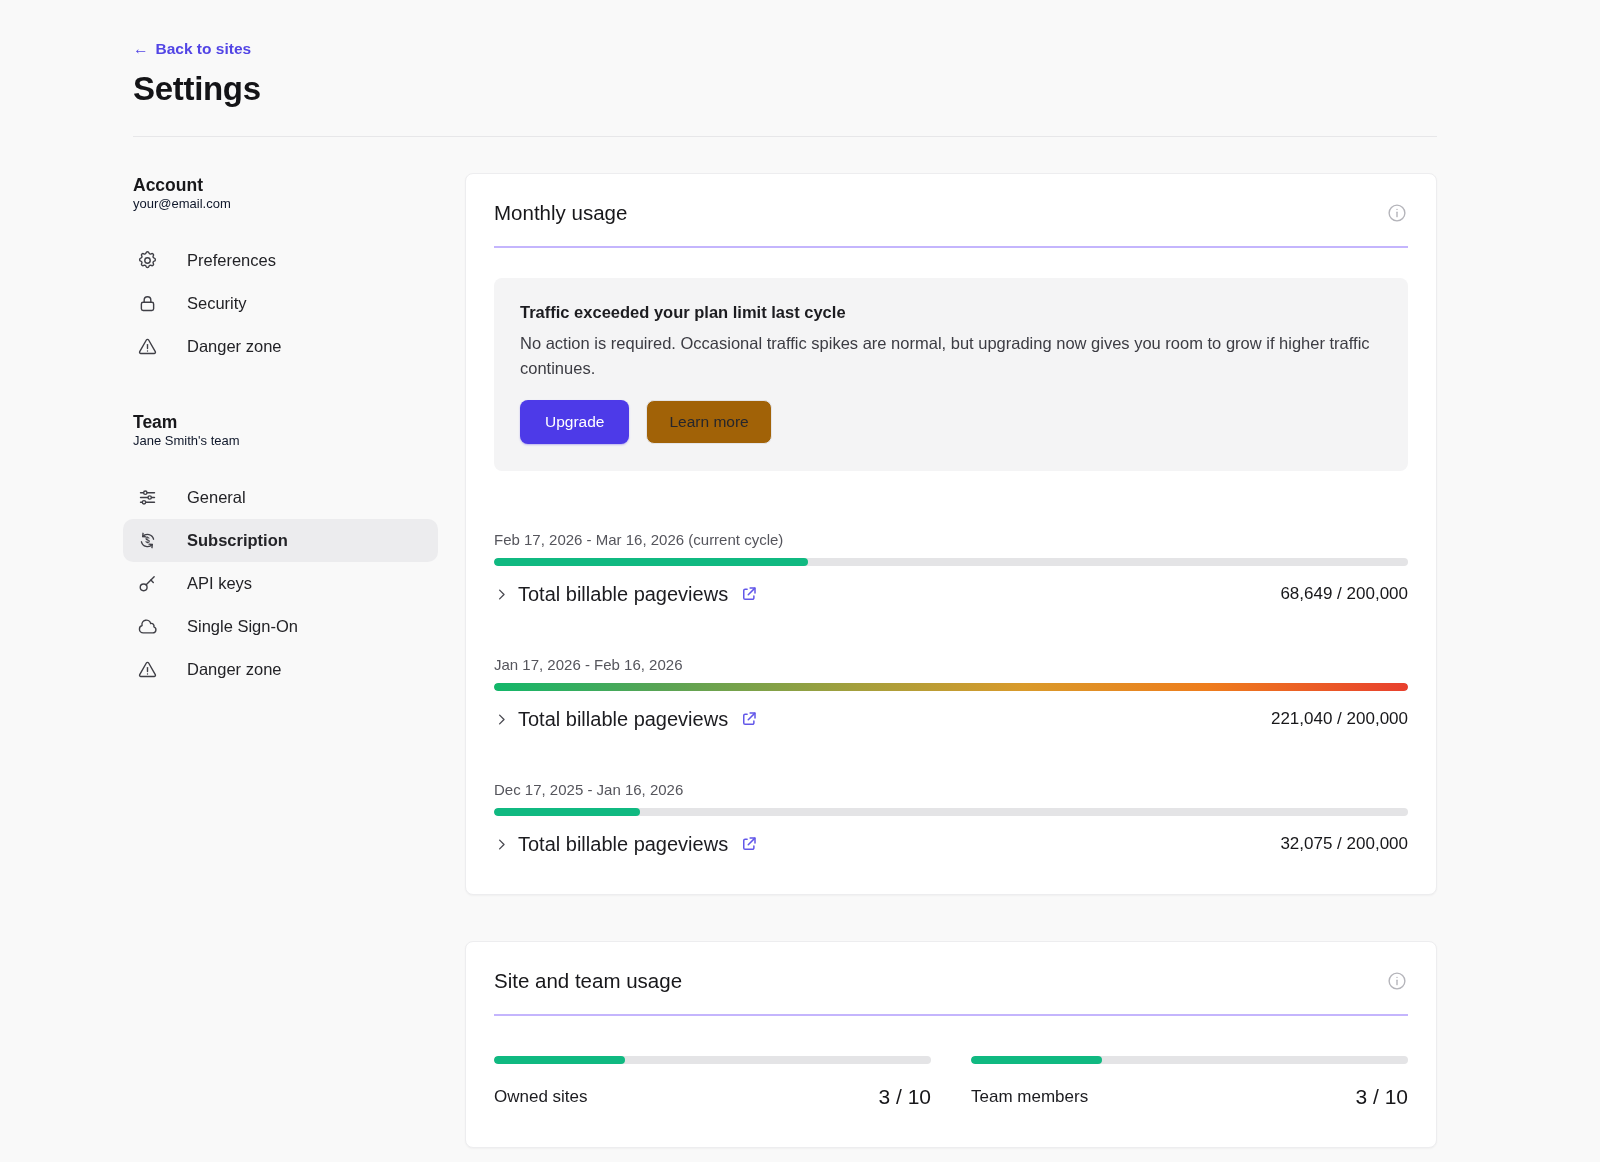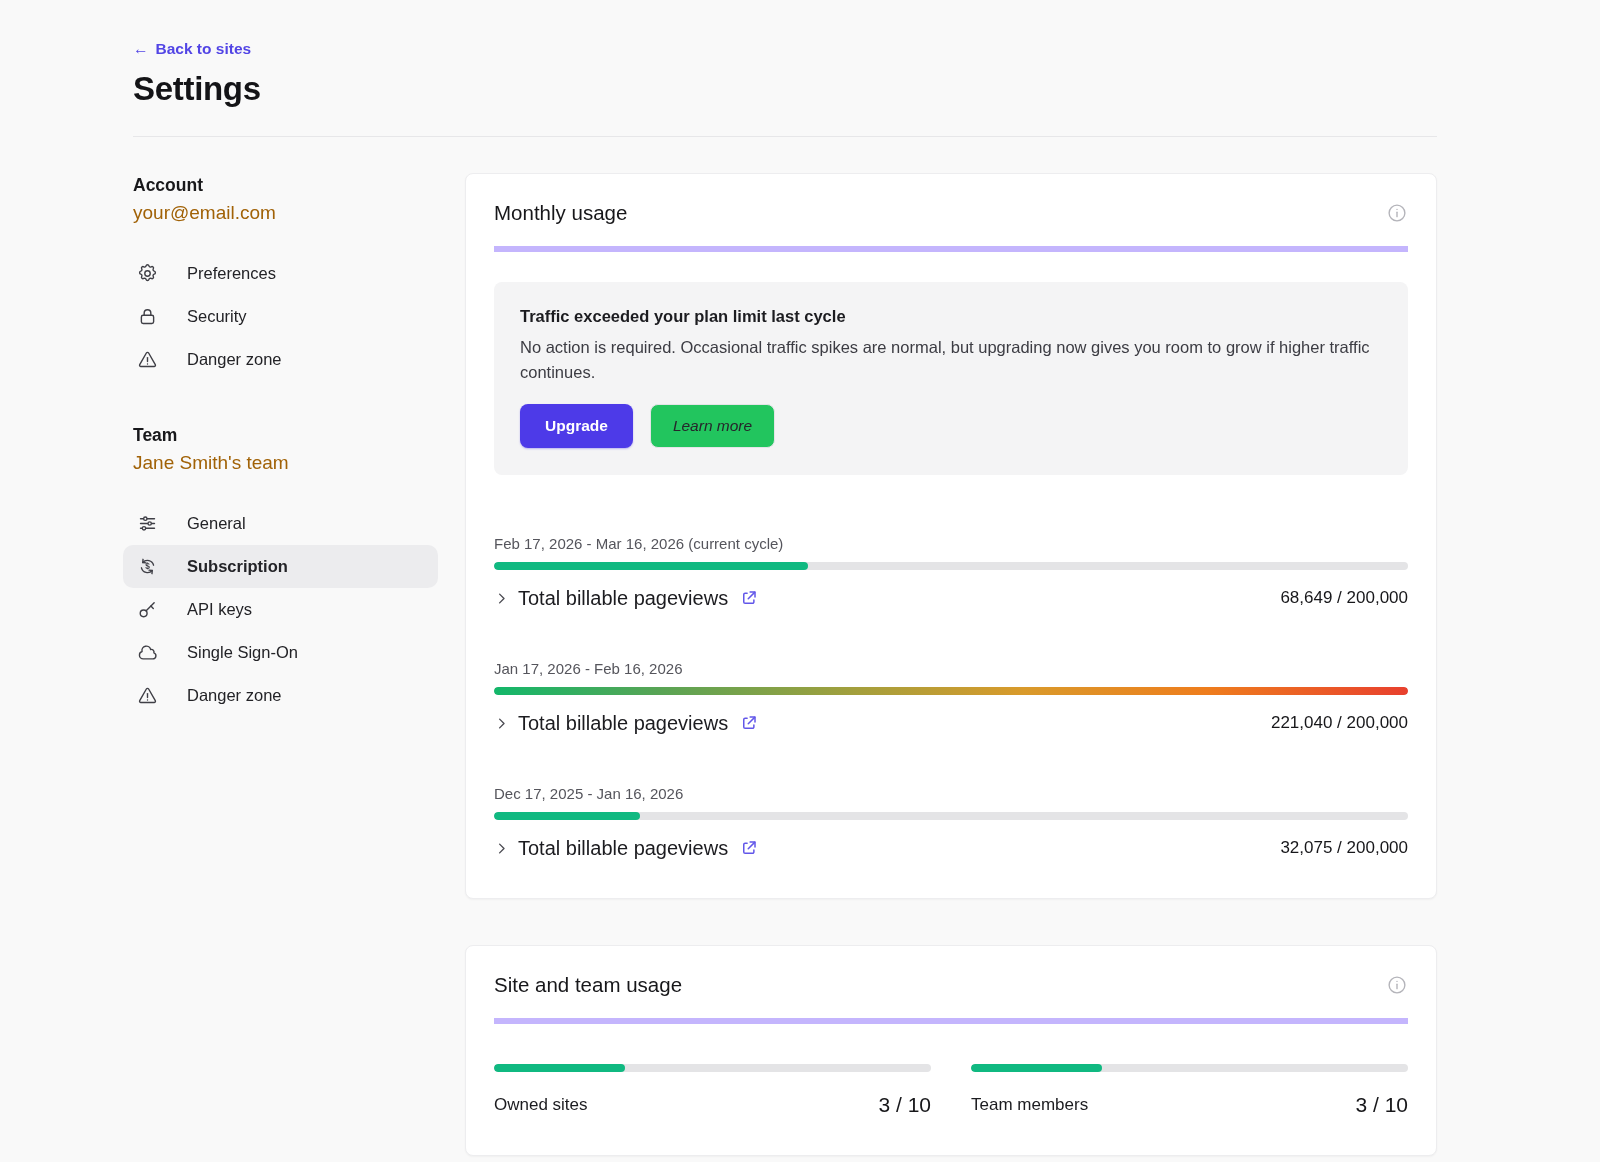--- a/index.html
+++ b/index.html
@@ -18,46 +18,46 @@
   .header-divider { border:none; border-top:1px solid #e7e7e9; margin:28px 0 0 0; }
 
   
   .content { display:flex; margin-top:36px; }
   .sidebar { width:332px; flex:none; padding-top:2px; }
   .main { flex:1; display:flex; flex-direction:column; gap:46px; }
 
   
   .side-group { margin-bottom:44px; }
   .side-heading { font-size:17.5px; font-weight:700; color:#18181b; }
-  .side-sub { font-size:19px; color:#a16207; margin-top:6px; }
+  .side-sub { font-size:13px; color:#0f172a; }
   .side-nav { list-style:none; margin-top:28px; }
   .nav-item { display:flex; align-items:center; gap:29px; margin-left:-10px; width:315px;
     padding:11px 14px; border-radius:10px; cursor:pointer; font-size:16.5px; color:#232327; }
   .nav-item.active { background:#ececee; font-weight:700; }
   .nav-item .icon { width:21px; height:21px; flex:none; color:#3f3f46; display:inline-flex; }
   .icon svg { width:100%; height:100%; }
 
   
   .card { background:#fff; border:1px solid #ededef; border-radius:8px;
     box-shadow:0 1px 2px rgba(0,0,0,.04); }
   .card-head { display:flex; align-items:center; justify-content:space-between;
     padding:27px 28px 21px 28px; }
   .card-title { font-size:20.5px; font-weight:500; color:#17171a; }
   .info-btn { width:22px; height:22px; color:#b4b4ba; background:none; border:none; cursor:pointer; display:inline-flex; }
-  .card-body { border-top:6px solid #c4b5fd; margin:0 28px; padding:30px 0 38px 0; }
+  .card-body { border-top:2px solid #c4b5fd; margin:0 28px; padding:30px 0 38px 0; }
 
   
   .alert { background:#f4f4f5; border-radius:8px; padding:25px 26px 27px 26px; }
   .alert-title { font-size:16.5px; font-weight:700; color:#1c1c20; }
   .alert-body { margin-top:9px; font-size:16.5px; line-height:1.5; color:#3c3c43; max-width:900px; }
   .alert-actions { margin-top:19px; display:flex; gap:17px; }
   .btn { font-family:inherit; font-size:15.5px; border-radius:8px; cursor:pointer; }
-  .btn-primary { background:#4d3ae8; color:#fff; border:none; padding:13px 25px; font-weight:700;
+  .btn-primary { background:#4d3ae8; color:#fff; border:none; padding:13px 25px; font-weight:400;
     box-shadow:0 1px 2px rgba(77,58,232,.35); }
-  .btn-secondary { background:#22c55e; color:#26262b; border:1px solid #e4e4e7; padding:12px 22px;font-style:italic; }
+  .btn-secondary { background:#a16207; color:#26262b; border:1px solid #e4e4e7; padding:12px 22px; }
 
   
   .cycles { margin-top:60px; }
   .cycle + .cycle { margin-top:50px; }
   .cycle-period { font-size:15px; color:#55555c; }
   .track { margin-top:10px; height:8px; border-radius:4px; background:#e4e4e6; overflow:hidden; }
   .fill { height:100%; border-radius:4px; background:#10b981; }
   .fill.gradient-overage { background:linear-gradient(90deg,#12b76a 0%,#58a455 18%,#a59f3c 40%,#d99a2b 58%,#ee7d1d 78%,#e8402e 100%); }
   .cycle-row { margin-top:17px; display:flex; align-items:center; justify-content:space-between; }
   .cycle-left { display:flex; align-items:center; gap:9px; cursor:pointer; }

